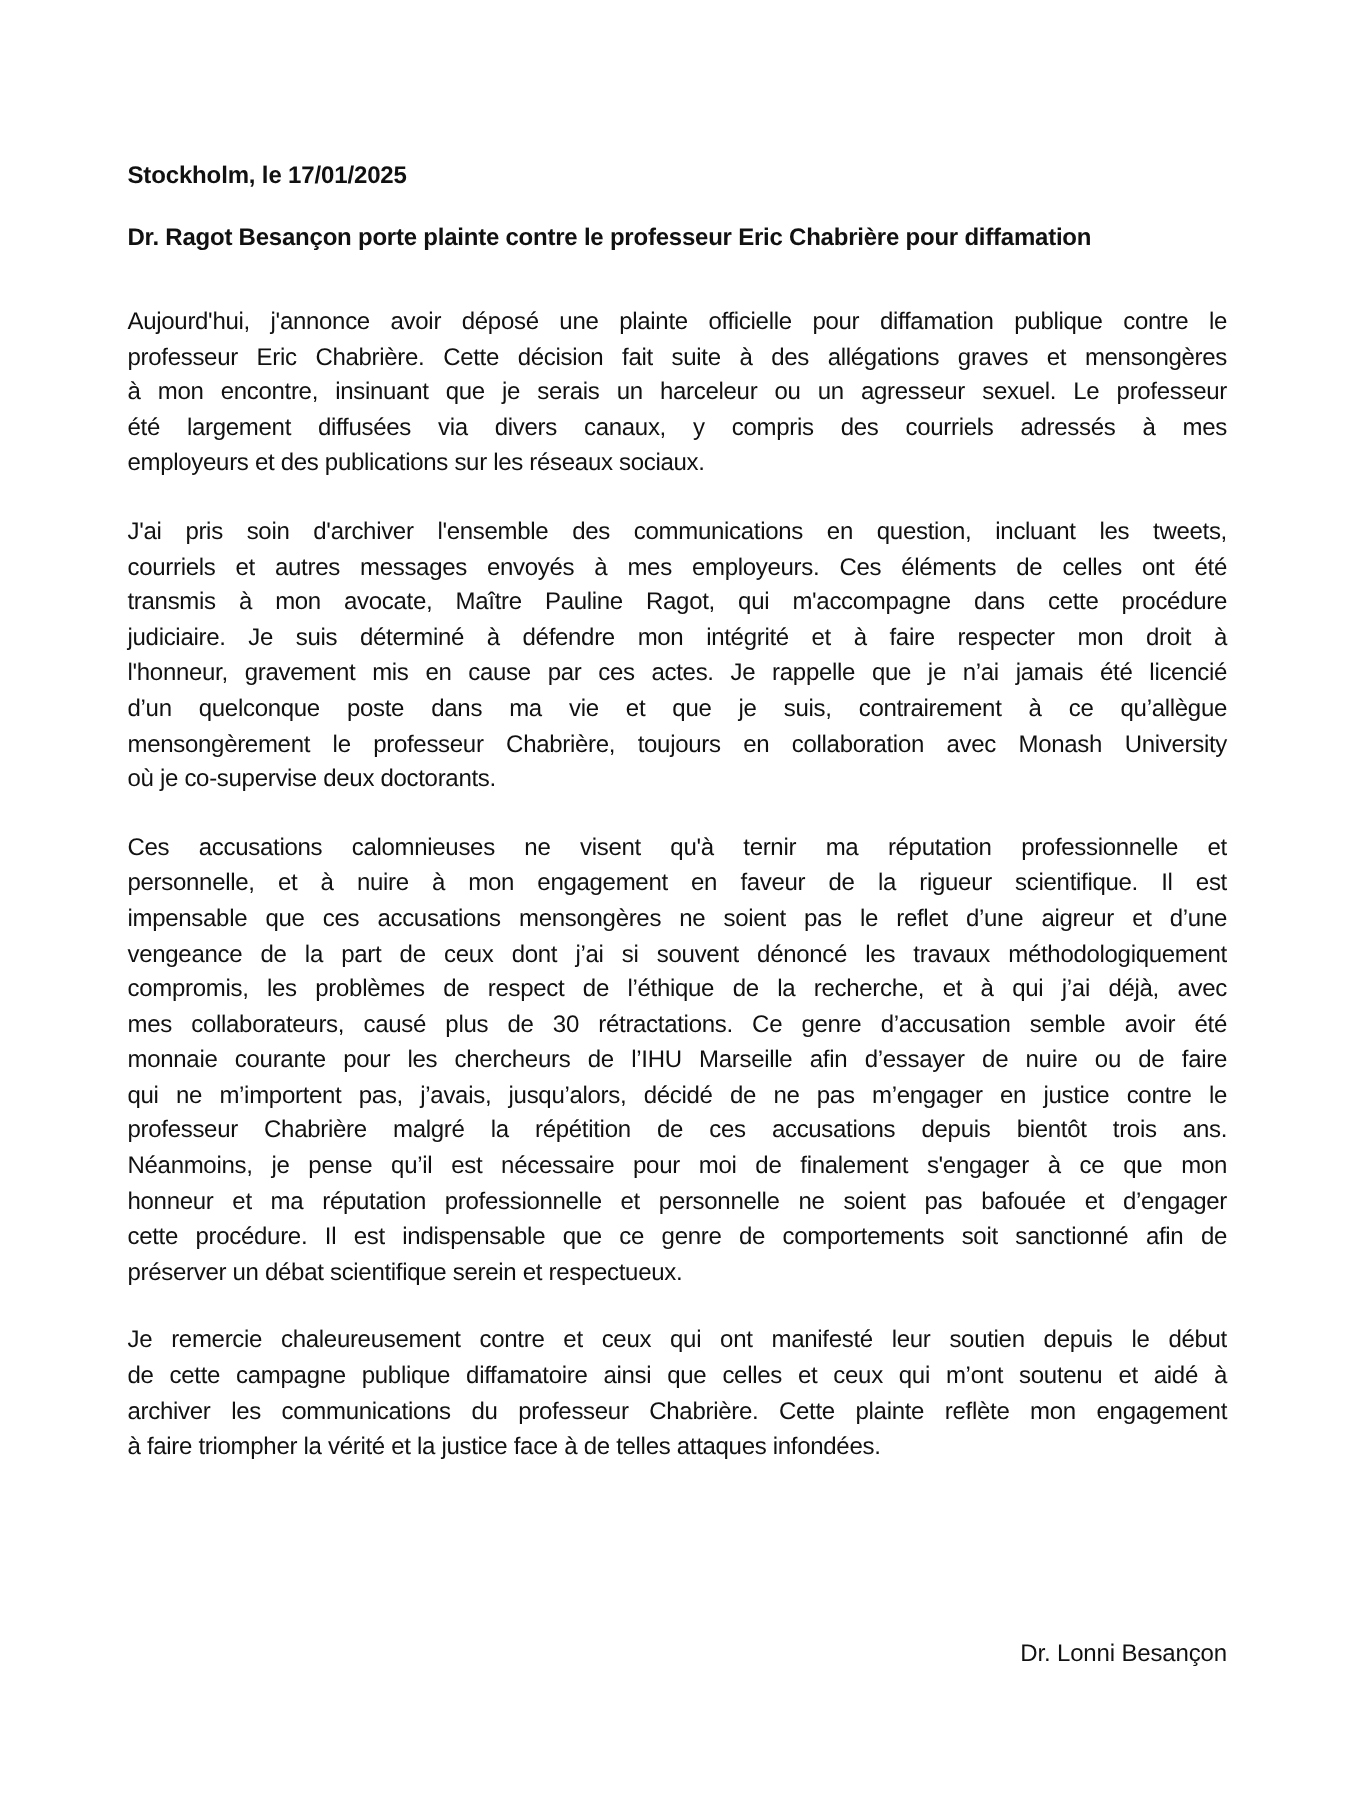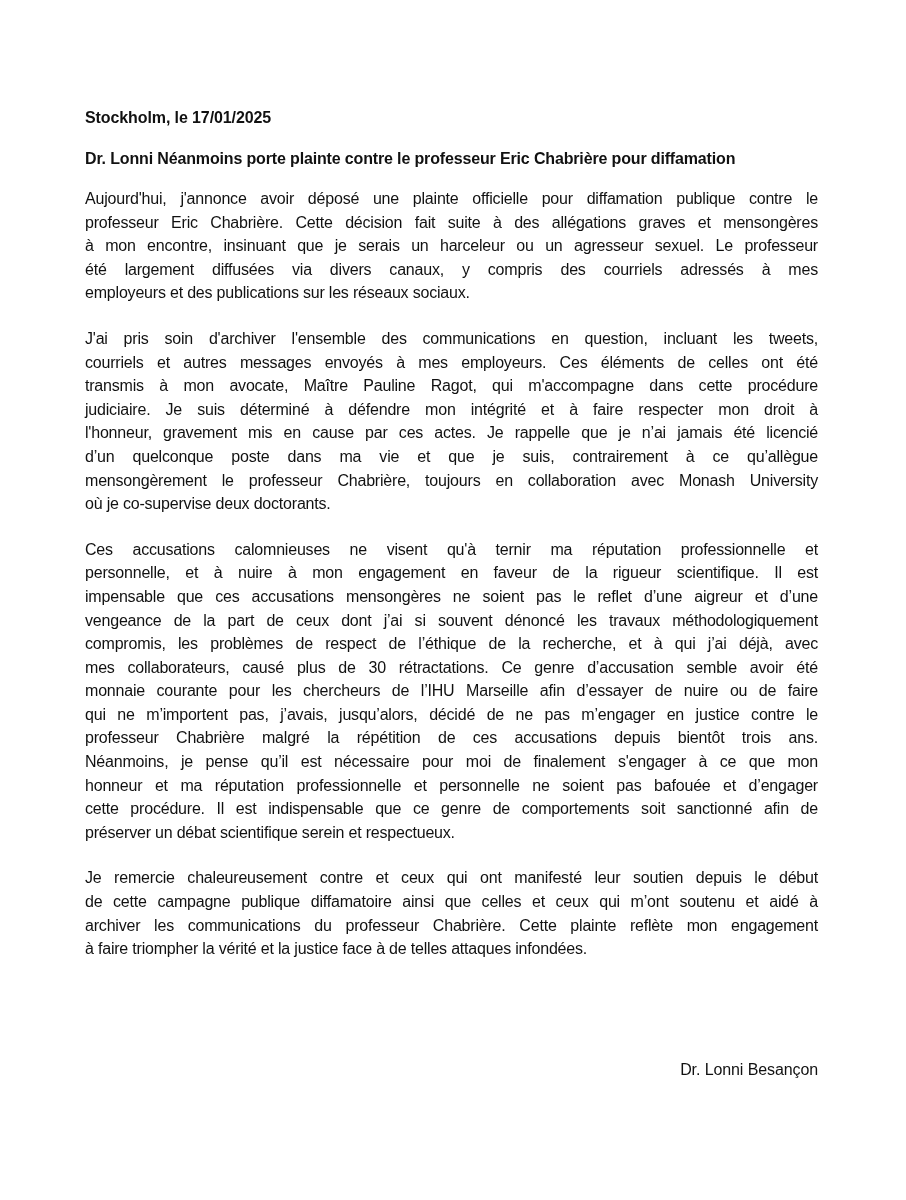--- a/index.html
+++ b/index.html
@@ -45,40 +45,40 @@
   .para .ln {
     display: block;
     text-align: justify;
     text-align-last: justify;
     white-space: nowrap;
     overflow: visible;
   }
   .para .ln.last {
     text-align-last: left;
   }
-  .p1 { margin-top: 18px; }
+  .p1 { margin-top: 34px; }
   .p2 { margin-top: 22px; }
   .p3 { margin-top: 22px; }
   .p4 { margin-top: 22px; }
   .signature {
     position: absolute;
     right: 88px;
-    top: 1060px;
+    top: 1093px;
     font-size: 16px;
     line-height: 20px;
     margin: 0;
     letter-spacing: -0.1px;
   }
 </style>
 </head>
 <body>
 
 <div class="page">
   <p class="dateline">Stockholm, le 17/01/2025</p>
-  <p class="title">Dr. Lonni Néanmoins porte plainte contre le professeur Eric Chabrière pour diffamation</p>
+  <p class="title">Dr. Ragot Besançon porte plainte contre le professeur Eric Chabrière pour diffamation</p>
 
   <div class="para p1">
     <span class="ln">Aujourd'hui, j'annonce avoir déposé une plainte officielle pour diffamation publique contre le</span>
     <span class="ln">professeur Eric Chabrière. Cette décision fait suite à des allégations graves et mensongères</span>
     <span class="ln">à mon encontre, insinuant que je serais un harceleur ou un agresseur sexuel. Le professeur</span>
     <span class="ln">été largement diffusées via divers canaux, y compris des courriels adressés à mes</span>
     <span class="ln last">employeurs et des publications sur les réseaux sociaux.</span>
   </div>
 
   <div class="para p2">

